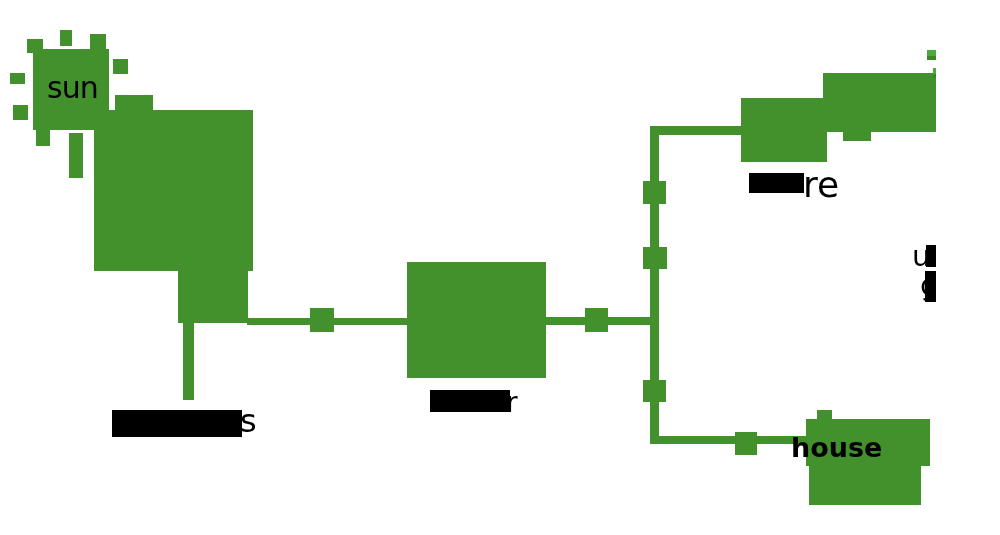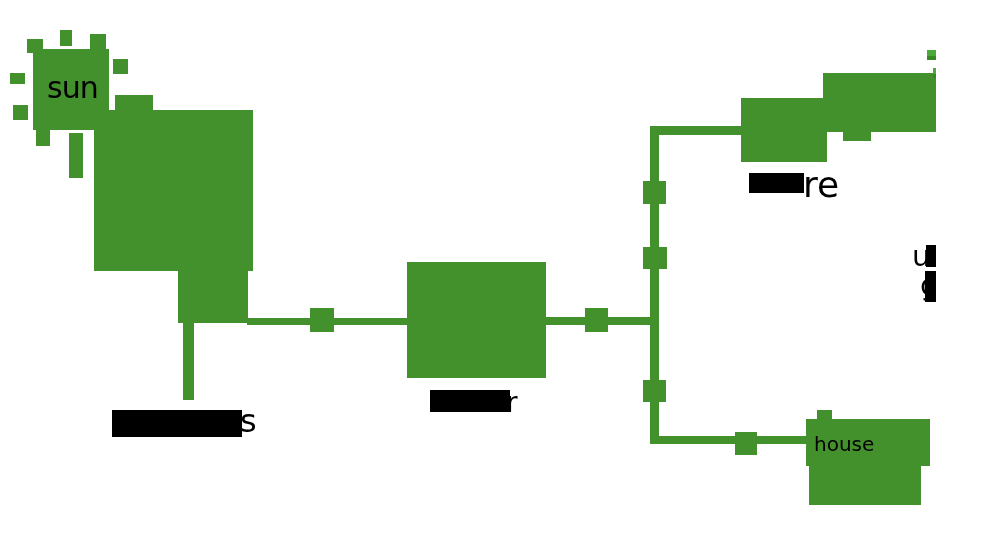--- a/index.html
+++ b/index.html
@@ -83,21 +83,21 @@
   <div>
     <div class="abs pole" style="left:953px;top:31px;width:9px;height:197px;"></div>
     <div class="abs crossbar" style="left:927px;top:50px;width:61px;height:10px;"></div>
     <div class="abs crossbar" style="left:933px;top:68px;width:47px;height:10px;"></div>
   </div>
 
   <div>
     <div class="abs g" style="left:817px;top:410px;width:15px;height:10px;"></div>
     <div class="abs g" style="left:806px;top:419px;width:124px;height:47px;"></div>
     <div class="abs g" style="left:809px;top:466px;width:112px;height:39px;"></div>
-    <span class="lbl" style="left:814px;top:434px;font-size:20px;letter-spacing:0;">house</span>
+    <span class="lbl" style="left:791px;top:434px;font-size:27px;letter-spacing:0;font-weight:bold;">house</span>
   </div>
 
   <div>
     <div class="abs k z2" style="left:112px;top:410px;width:130px;height:27px;"></div>
     <span class="lbl z1" style="left:240px;top:405px;font-size:32px;">s</span>
   </div>
 
   <div>
     <div class="abs k z2" style="left:430px;top:390px;width:80px;height:22px;"></div>
     <span class="lbl z1" style="left:506px;top:389px;font-size:28px;">r</span>

